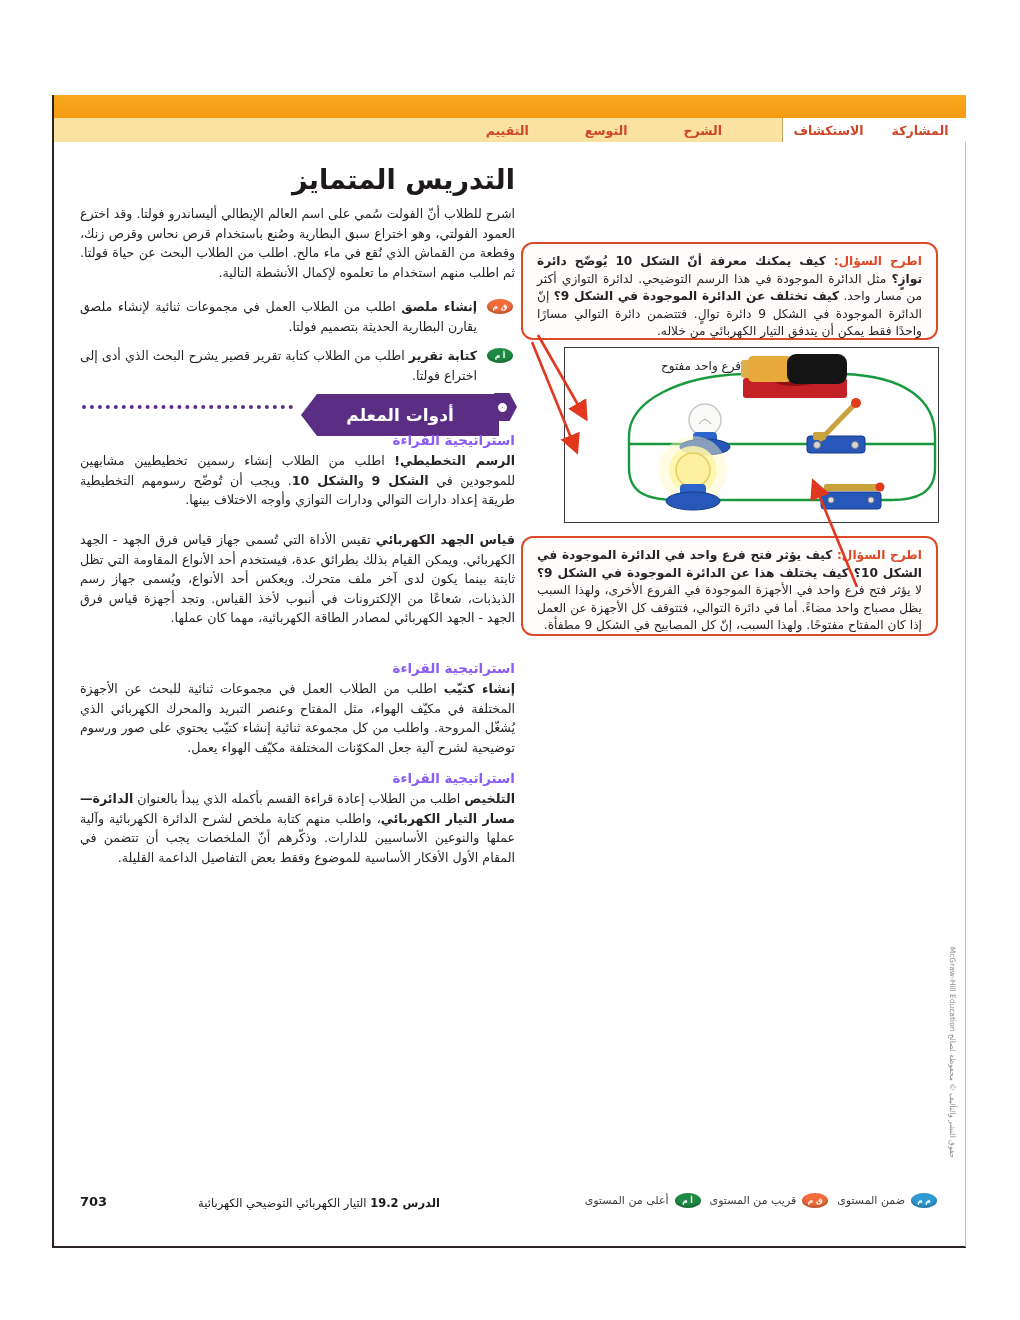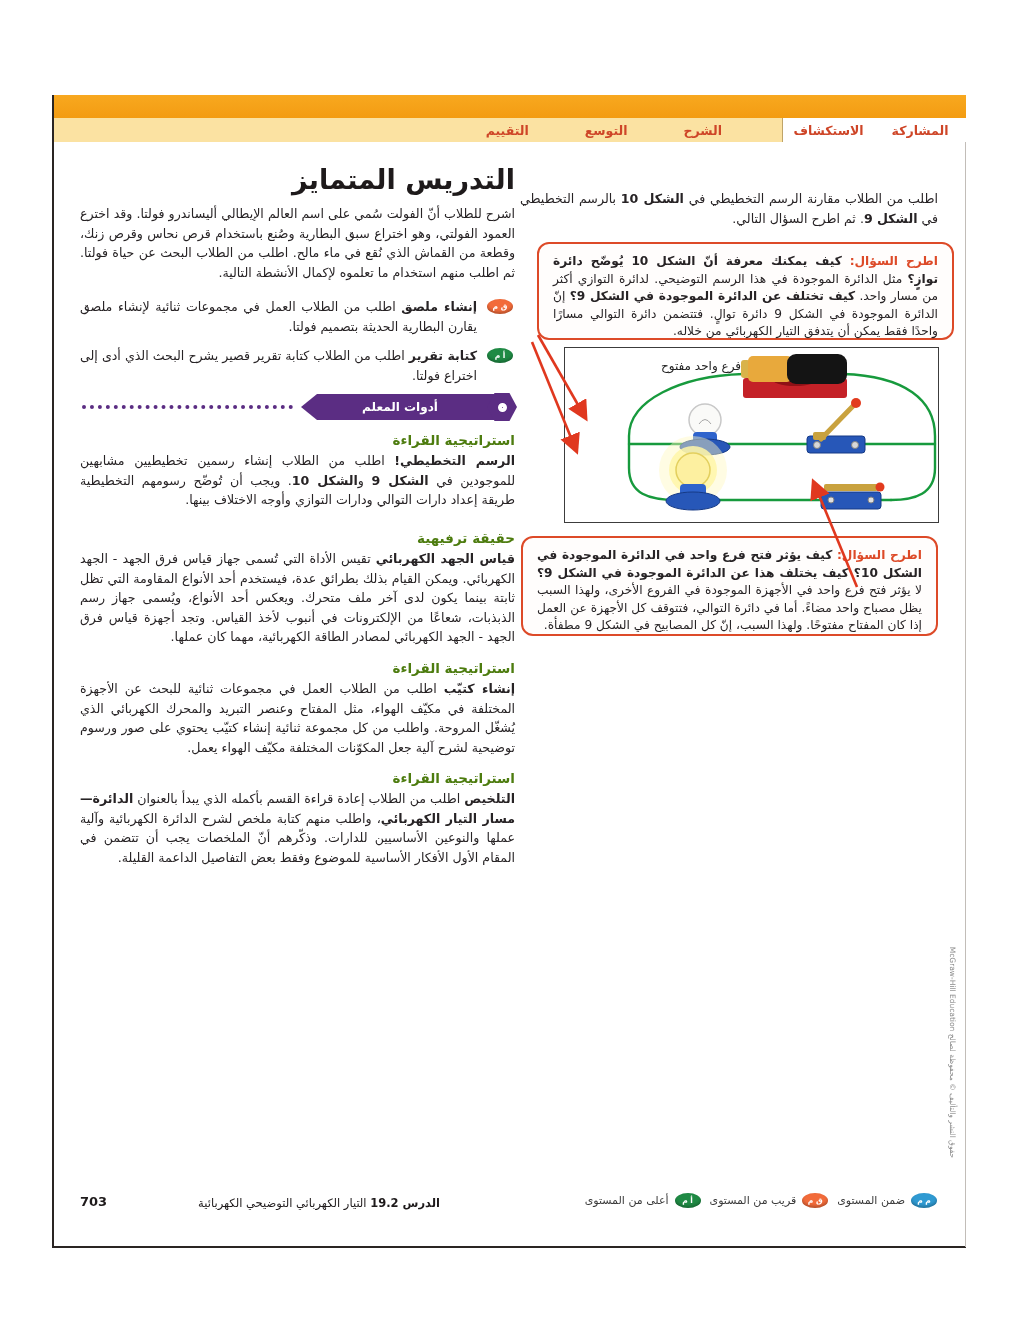--- a/index.html
+++ b/index.html
@@ -34,43 +34,43 @@
   .badge { display:inline-flex; align-items:center; justify-content:center;
     width:26px; height:15px; border-radius:50%; color:#fff; font-size:7.5px; font-weight:bold;
     box-shadow:inset 0 -2px 3px rgba(0,0,0,.25); }
   .badge-orange { background:#f26b3a; }
   .badge-green  { background:#1f8a44; }
   .badge-blue   { background:#2f9ad2; }
 
   
   .banner { position:absolute; left:80px; top:392px; width:435px; height:30px; }
   .banner .dots { position:absolute; left:2px; right:222px; top:13px; border-top:4px dotted #5b2d83; }
-  .banner .ribbon { position:absolute; right:16px; top:2px; width:198px; height:26px; background:#5b2d83;
+  .banner .ribbon { position:absolute; right:16px; top:2px; width:198px; height:42px; background:#5b2d83;
     clip-path:polygon(16px 0, 100% 0, 100% 100%, 16px 100%, 0 50%);
     color:#fff; display:flex; align-items:center; justify-content:center;
-    font-size:12px; font-weight:bold; direction:rtl; }
+    font-size:17px; font-weight:bold; direction:rtl; }
   .banner .hex { position:absolute; right:-2px; top:0; width:30px; height:30px; background:#5b2d83;
     clip-path:polygon(25% 3%, 75% 3%, 100% 50%, 75% 97%, 25% 97%, 0% 50%);
     display:flex; align-items:center; justify-content:center; }
   .banner .ring { width:9px; height:9px; border:4px solid #fff; border-radius:50%; background:transparent; }
 
   .sec { position:absolute; left:80px; width:435px; direction:rtl; }
-  .sec h3 { font-size:13.5px; font-weight:bold; color:#4d7c0f; margin-bottom:3px; }
+  .sec h3 { font-size:13.5px; font-weight:bold; color:#8b5cf6; margin-bottom:3px; }
 
   
   .rc-heading { position:absolute; left:520px; top:158px; width:418px; direction:rtl;
     font-size:16.5px; font-weight:bold; color:#1e1a1b; }
   .rc-heading .fig-ref { color:#2f6db5; }
   .rc-intro { position:absolute; left:520px; top:189px; width:418px; direction:rtl; }
 
   .qbox { position:absolute; left:521px; width:417px; direction:rtl;
     border:2px solid #dd4a28; border-radius:12px; background:#fffdfc; padding:9px 14px; }
   .qbox p { font-size:12.2px; line-height:17.5px; text-align:justify; }
   .qbox .qlabel { color:#dd4a28; font-weight:bold; }
-  .qbox1 { top:242px; height:98px;margin-left:16px; }
+  .qbox1 { top:242px; height:98px; }
   .qbox2 { top:536px; height:100px; }
 
   .figure-panel { position:absolute; left:564px; top:347px; width:375px; height:176px;
     background:#fff; border:1.5px solid #3c3c3c;padding-left:28px; }
 
   .arrow-overlay { position:absolute; left:500px; top:235px; width:470px; height:420px;
     pointer-events:none; z-index:5; }
 
   
   .side-text { position:absolute; left:820px; top:1048px; width:264px; direction:rtl;
@@ -96,23 +96,20 @@
   <div class="orange-band"></div>
   <div class="tab-row">
     <div class="tab tab-white">المشاركة</div>
     <div class="tab tab-white tab-divider">الاستكشاف</div>
     <div class="tab tab-offset">الشرح</div>
     <div class="tab tab-gap">التوسع</div>
     <div class="tab tab-gap">التقييم</div>
   </div>
 
 
-  <p class="body rc-intro">
-    <span>اطلب من الطلاب مقارنة الرسم التخطيطي في </span><span class="bold">الشكل 10</span><span> بالرسم التخطيطي في </span><span class="bold">الشكل 9</span><span>. ثم اطرح السؤال التالي.</span>
-  </p>
 
   <div class="qbox qbox1">
     <p>
       <span class="qlabel">اطرح السؤال:</span><span class="bold"> كيف يمكنك معرفة أنّ الشكل 10 يُوضّح دائرة توازٍ؟</span><span> مثل الدائرة الموجودة في هذا الرسم التوضيحي. لدائرة التوازي أكثر من مسار واحد. </span><span class="bold">كيف تختلف عن الدائرة الموجودة في الشكل 9؟</span><span> إنّ الدائرة الموجودة في الشكل 9 دائرة توالٍ. فتتضمن دائرة التوالي مسارًا واحدًا فقط يمكن أن يتدفق التيار الكهربائي من خلاله.</span>
     </p>
   </div>
 
   <div class="figure-panel">
     <svg width="372" height="173" viewBox="0 0 372 173">
 
@@ -212,21 +209,20 @@
   </div>
 
   <div class="sec" style="top:432px;">
     <h3>استراتيجية القراءة</h3>
     <p class="body">
       <span class="bold">الرسم التخطيطي!</span><span> اطلب من الطلاب إنشاء رسمين تخطيطيين مشابهين للموجودين في </span><span class="bold">الشكل 9</span><span> و</span><span class="bold">الشكل 10</span><span>. ويجب أن تُوضّح رسومهم التخطيطية طريقة إعداد دارات التوالي ودارات التوازي وأوجه الاختلاف بينها.</span>
     </p>
   </div>
 
   <div class="sec" style="top:530px;">
-    <h3>حقيقة ترفيهية</h3>
     <p class="body">
       <span class="bold">قياس الجهد الكهربائي</span><span> تقيس الأداة التي تُسمى جهاز قياس فرق الجهد - الجهد الكهربائي. ويمكن القيام بذلك بطرائق عدة، فيستخدم أحد الأنواع المقاومة التي تظل ثابتة بينما يكون لدى آخر ملف متحرك. ويعكس أحد الأنواع، ويُسمى جهاز رسم الذبذبات، شعاعًا من الإلكترونات في أنبوب لأخذ القياس. وتجد أجهزة قياس فرق الجهد - الجهد الكهربائي لمصادر الطاقة الكهربائية، مهما كان عملها.</span>
     </p>
   </div>
 
   <div class="sec" style="top:660px;">
     <h3>استراتيجية القراءة</h3>
     <p class="body">
       <span class="bold">إنشاء كتيّب</span><span> اطلب من الطلاب العمل في مجموعات ثنائية للبحث عن الأجهزة المختلفة في مكيّف الهواء، مثل المفتاح وعنصر التبريد والمحرك الكهربائي الذي يُشغّل المروحة. واطلب من كل مجموعة ثنائية إنشاء كتيّب يحتوي على صور ورسوم توضيحية لشرح آلية جعل المكوّنات المختلفة مكيّف الهواء يعمل.</span>
     </p>

